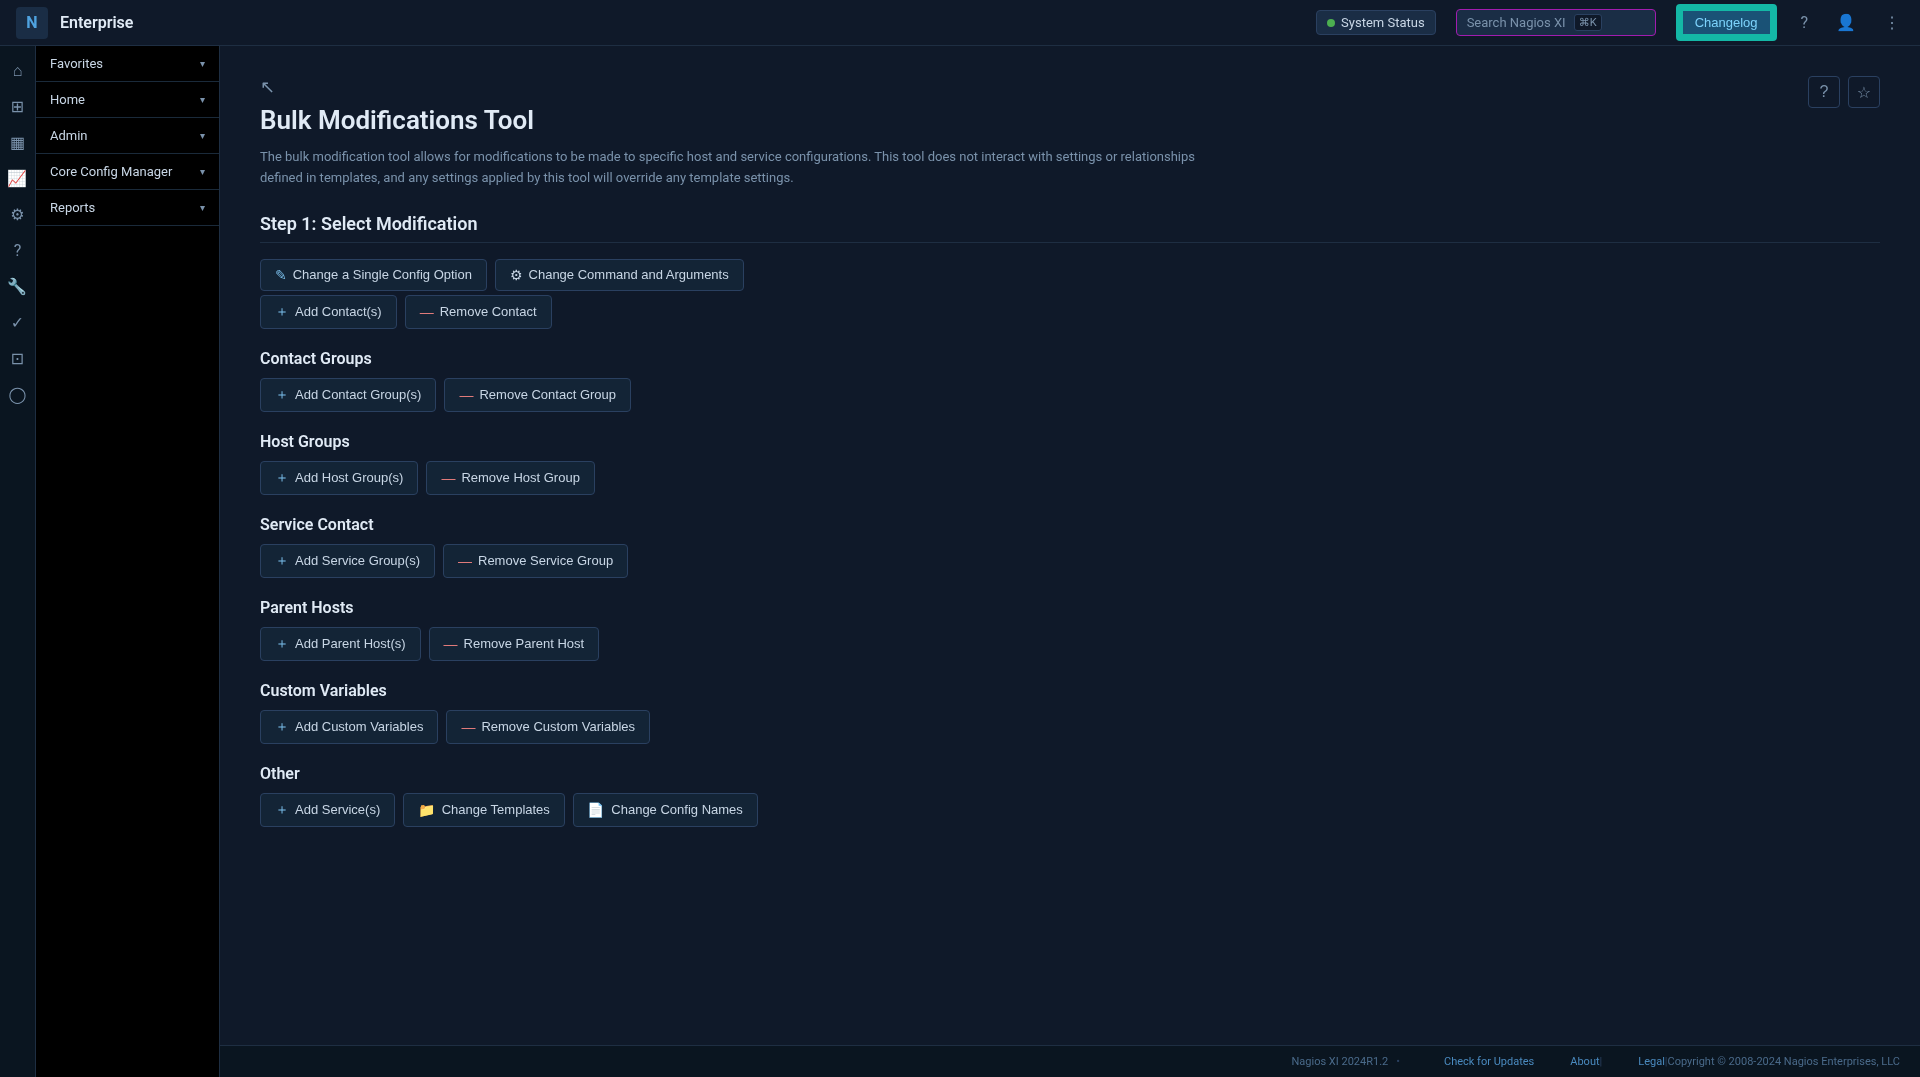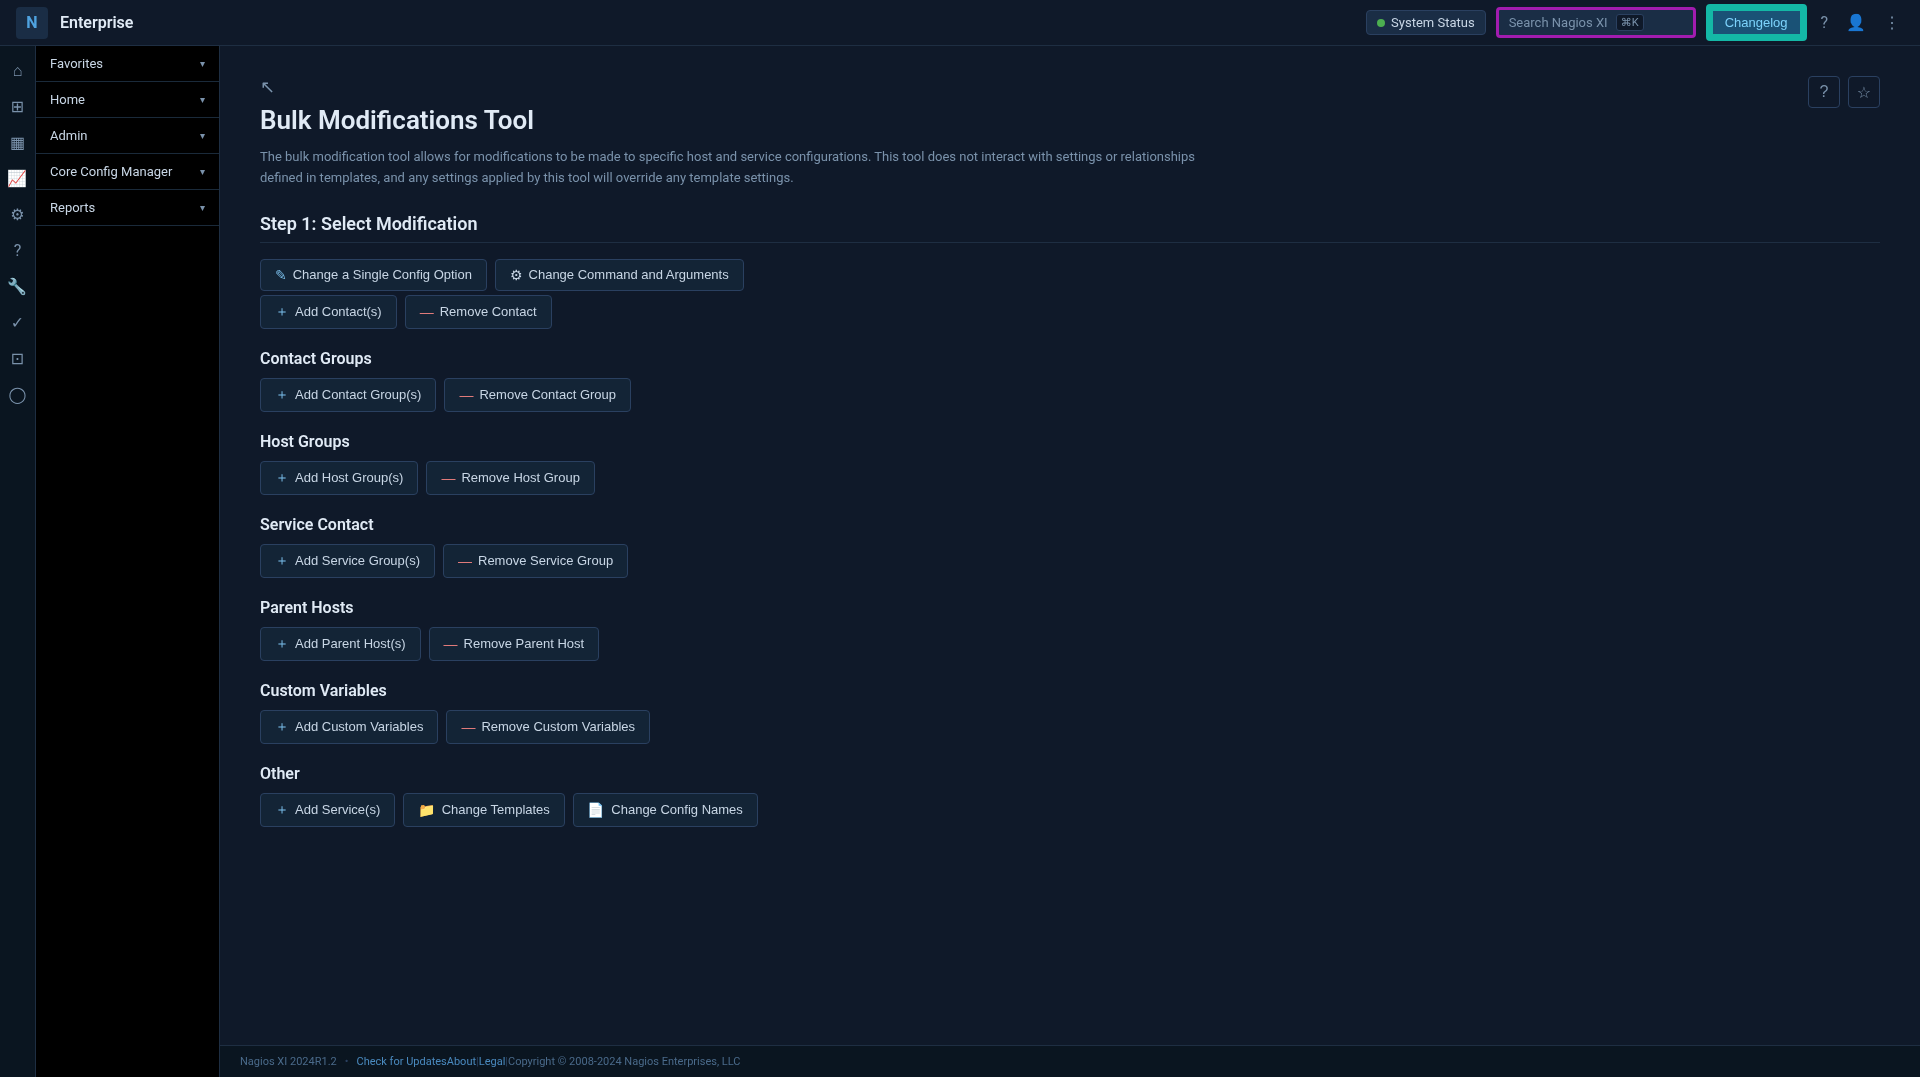--- a/index.html
+++ b/index.html
@@ -45,21 +45,21 @@
       font-size: 16px;
     }
     .topbar-title {
       font-size: 16px;
       font-weight: 600;
       color: #e0eaf5;
     }
     .topbar-right {
       display: flex;
       align-items: center;
-      gap: 10px;
+      gap: 20px;
     }
     .system-status {
       display: flex;
       align-items: center;
       gap: 6px;
       background: #1a2d45;
       border: 1px solid #2a4060;
       border-radius: 4px;
       padding: 4px 10px;
       font-size: 13px;
@@ -68,21 +68,21 @@
     .status-dot {
       width: 8px;
       height: 8px;
       background: #4caf50;
       border-radius: 50%;
     }
     .search-box {
       display: flex;
       align-items: center;
       background: #1a2d45;
-      border: 3px solid #a21caf;
+      border: 1px solid #a21caf;
       border-radius: 4px;
       padding: 4px 10px;
       gap: 8px;
       color: #7a92ab;
       font-size: 13px;
       min-width: 200px;
     }
     .kbd {
       background: #0f1929;
       border: 1px solid #2a4060;
@@ -250,28 +250,28 @@
     .footer {
       position: fixed;
       bottom: 0;
       left: 220px;
       right: 0;
       height: 32px;
       background: #0a1520;
       border-top: 1px solid #1e2e42;
       display: flex;
       align-items: center;
-      justify-content: flex-start;
+      justify-content: flex-end;
       padding: 0 20px;
       font-size: 11px;
       color: #4a6a8a;
     }
     .footer-left { display: flex; align-items: center; gap: 8px; }
     .footer-right { display: flex; align-items: center; }
-    .footer-link { color: #4a8abf; cursor: pointer; }
+    .footer-link { color: #4a8abf; cursor: pointer; margin-left: 36px; }
     .footer-sep { color: #2a4060; }
 
     .back-btn {
       color: #7a92ab;
       font-size: 18px;
       cursor: pointer;
       margin-bottom: 8px;
       display: inline-block;
     }
   </style>

